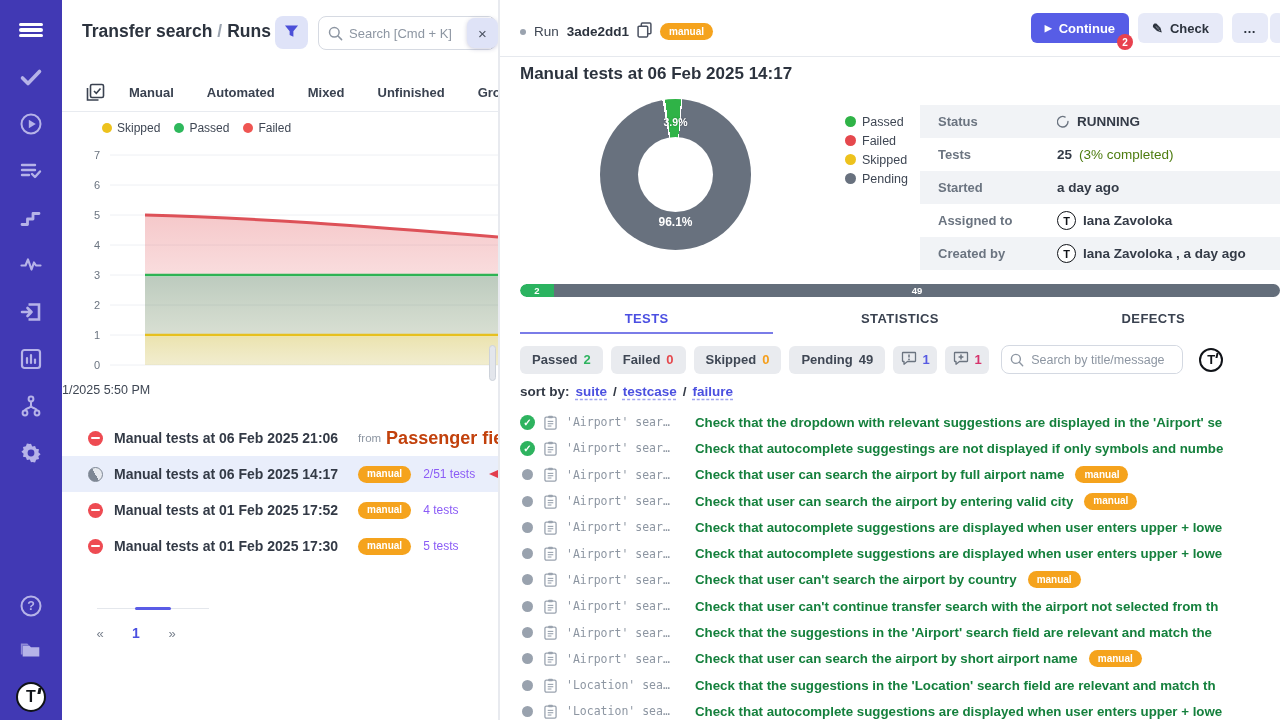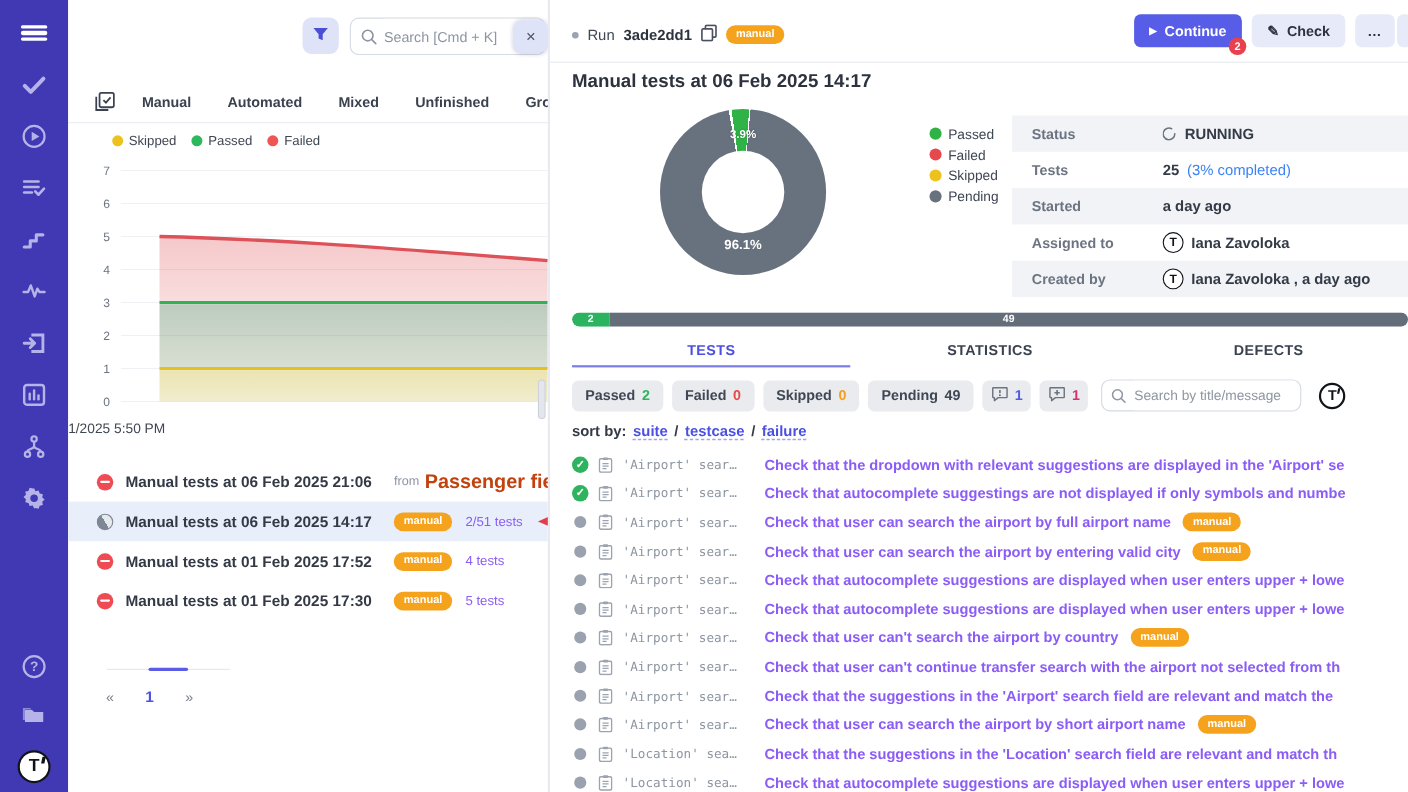--- a/index.html
+++ b/index.html
@@ -84,21 +84,21 @@
   .donut-lbl.bottom { bottom:21px; font-size:12px; }
   .donut-legend { position:absolute; left:345px; top:112px; }
   .dl-item { display:flex; align-items:center; gap:6px; font-size:12.5px; color:#3f4754; height:19px; }
   .dl-item .dot { width:11px; height:11px; }
 
   .info-table { position:absolute; left:420px; top:105px; width:360px; }
   .info-row { height:33px; display:flex; align-items:center; }
   .info-row:nth-child(odd) { background:#f1f3f6; }
   .info-label { width:137px; padding-left:18px; font-size:13px; font-weight:600; color:#6b7480; }
   .info-value { font-size:13.5px; font-weight:700; color:#343b47; display:flex; align-items:center; gap:7px; }
-  .info-suffix { font-weight:400; color:#3b82f6; }
+  .info-suffix { font-weight:400; color:#4d7c0f; }
   .mini-avatar { width:19px; height:19px; border-radius:50%; background:#fff; border:1.8px solid #101318; color:#101318; font-size:11px; font-weight:bold; display:flex; align-items:center; justify-content:center; }
   .spinner svg { display:block; }
 
   .progress { position:absolute; left:20px; top:284px; width:760px; height:13px; border-radius:7px; overflow:hidden; display:flex; }
   .pr-green { width:34px; background:#2bb360; color:#fff; font-size:9.5px; font-weight:700; display:flex; align-items:center; justify-content:center; border-radius:7px 0 0 7px; }
   .pr-gray { flex:1; background:#646e7b; color:#fff; font-size:9.5px; font-weight:700; display:flex; align-items:center; justify-content:center; }
 
   .rp-tabs { position:absolute; left:20px; top:303px; width:760px; height:31px; display:flex; }
   .rp-tab { flex:1; text-align:center; font-size:13px; font-weight:700; color:#3a4250; letter-spacing:.4px; cursor:pointer; position:relative; padding-top:8px; }
   .rp-tab.active { color:#4b4fe2; }
@@ -118,21 +118,21 @@
   .sort-link { color:#4b50e0; font-weight:600; text-decoration:underline dashed #9fa3ee; text-underline-offset:3px; cursor:pointer; }
   .sort-sep { color:#333a46; font-weight:600; }
 
   .tests-list { position:absolute; left:20px; top:409px; width:766px; }
   .test-row { height:26.3px; display:flex; align-items:center; gap:9px; white-space:nowrap; cursor:pointer; overflow:hidden; }
   .t-status { width:15px; height:15px; flex:none; display:flex; align-items:center; justify-content:center; }
   .t-status.passed::before { content:"✓"; width:15px; height:15px; border-radius:50%; background:#2eb35f; color:#fff; font-size:10px; font-weight:700; display:flex; align-items:center; justify-content:center; }
   .t-status.pending::before { content:""; width:11px; height:11px; border-radius:50%; background:#99a2ae; }
   .clip-icon { flex:none; display:flex; }
   .t-suite { width:120px; flex:none; font-family:"DejaVu Sans Mono", monospace; font-size:11.5px; color:#8d96a2; overflow:hidden; }
-  .t-title { font-size:13.3px; font-weight:700; color:#8b5cf6; }
+  .t-title { font-size:13.3px; font-weight:700; color:#15803d; }
   .test-row .badge-manual { margin-left:2px; flex:none; }
 </style>
 </head>
 <body>
 
 <div id="app">
 
   <nav class="sidebar">
     <div class="sb-top">
       <div class="sb-icon burger">
@@ -214,20 +214,23 @@
           </svg>
         </div>
       <div class="logo-circle">
           <span>T</span>
           <i></i>
         </div>
     </div>
   </nav>
 
   <section class="left-panel">
+    <div class="lp-title">
+      <span>Transfer search</span><span class="sep">/</span><span>Runs</span>
+    </div>
     <button class="filter-btn">
       <span><svg width="15" height="14" viewBox="0 0 16 14">
             <path d="M1 1h14l-5 6.2V13l-4-1.8V7.2z" fill="#4b4fd8"></path>
           </svg></span>
     </button>
     <div class="lp-search">
       <span class="mag"><svg width="15" height="15" viewBox="0 0 15 15">
             <circle cx="6.3" cy="6.3" r="4.8" fill="none" stroke="#8d96a2" stroke-width="1.5"></circle>
             <line x1="10" y1="10" x2="13.6" y2="13.6" stroke="#8d96a2" stroke-width="1.5" stroke-linecap="round"></line>
           </svg></span>

